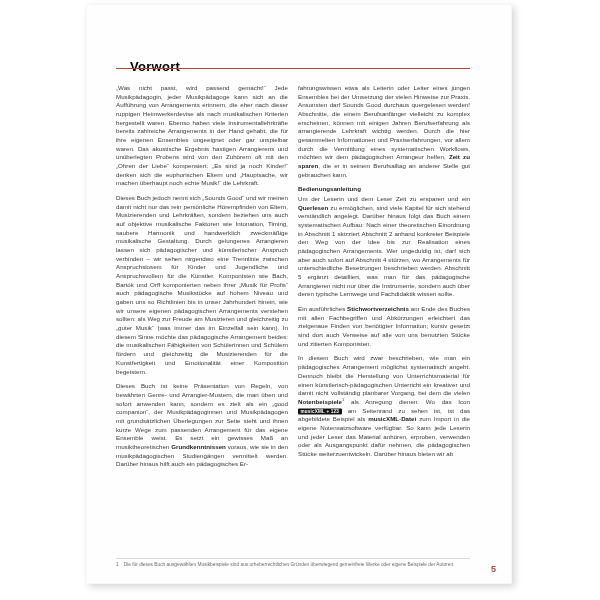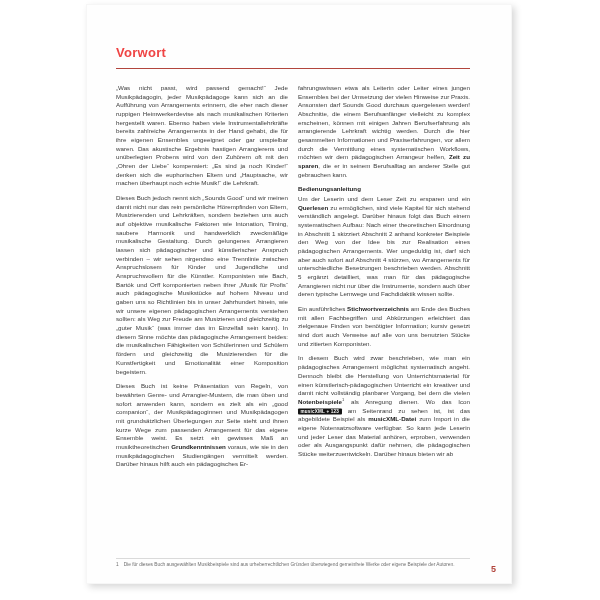--- a/index.html
+++ b/index.html
@@ -9,23 +9,23 @@
     position:relative;overflow:hidden;
   }
   .paper{
     position:absolute;left:86px;top:4px;width:426px;height:580px;
     background:#fefefe;
     border:1px solid rgba(0,0,0,0.03);
     box-shadow:3px 3px 7px rgba(0,0,0,0.16);
     box-sizing:border-box;
   }
   .title{
-    position:absolute;left:29px;top:40px;margin:0;
+    position:absolute;left:29px;top:40px;margin:14px;
     font-size:13px;font-weight:600;letter-spacing:0.3px;
-    color:#ef4444;
+    color:#000000;
   }
   .title-rule{
     position:absolute;left:29px;top:63px;width:354px;height:1px;
     background:#b2453d;
   }
   .cols{
     position:absolute;left:29px;top:79px;width:354px;height:472px;
     display:flex;gap:10px;overflow:hidden;
   }
   .col{

